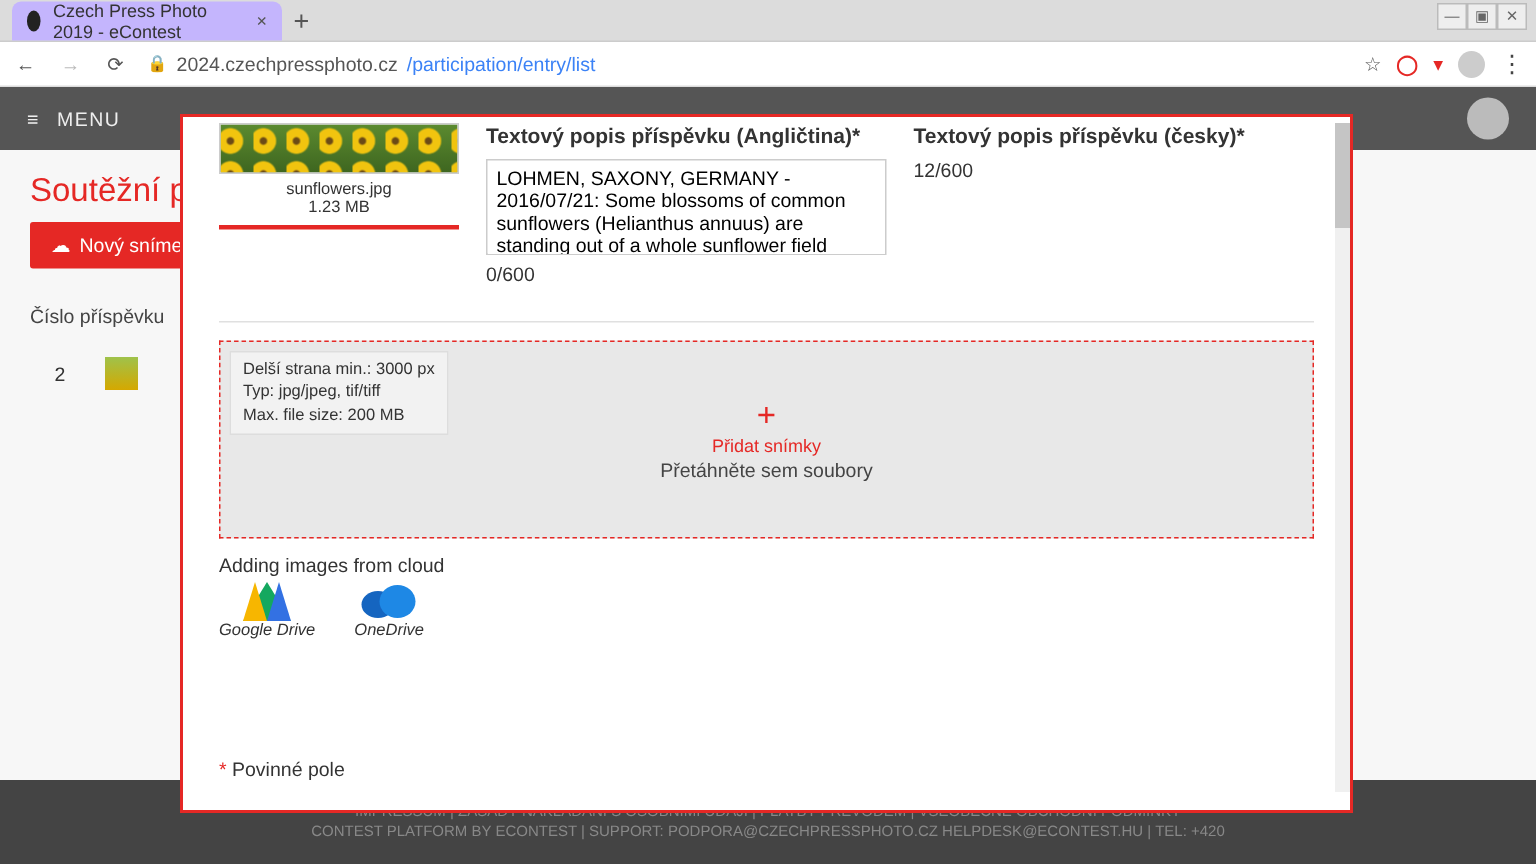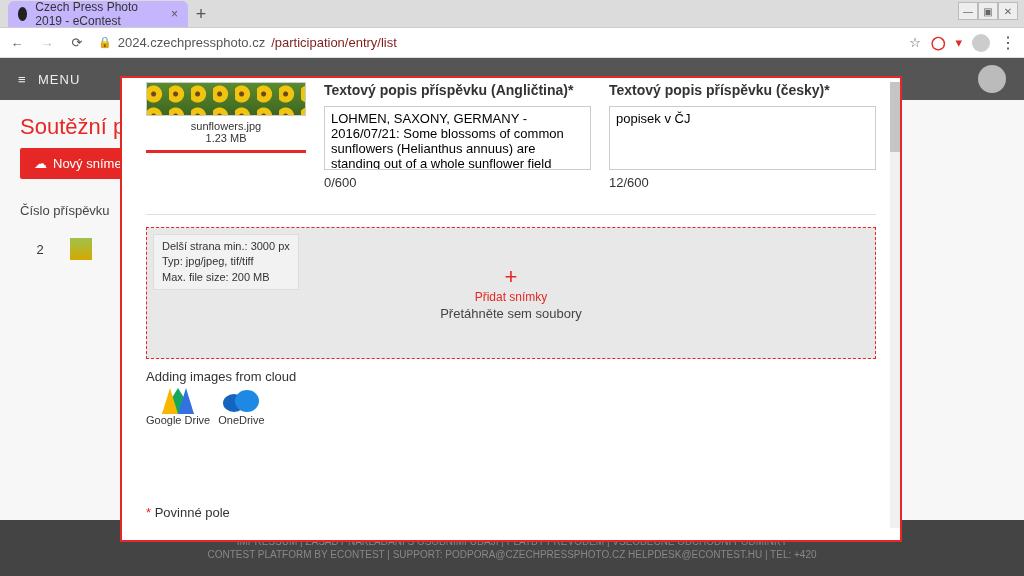--- a/index.html
+++ b/index.html
@@ -64,21 +64,21 @@
 
   hr.sep { border: none; border-top: 1px solid #e0e0e0; margin: 24px 0 12px; }
 
   .dropzone { border: 1px dashed #e52825; background: #e8e8e8; height: 132px; position: relative; display: flex; flex-direction: column; align-items: center; justify-content: center; gap: 2px; }
   .dz-specs { position: absolute; top: 6px; left: 6px; background: #f2f2f2; border: 1px solid #ddd; padding: 4px 8px; font-size: 11px; color: #333; line-height: 1.4; }
   .dz-plus { color: #e52825; font-size: 22px; line-height: 1; }
   .dz-title { color: #e52825; font-size: 12px; }
   .dz-sub { color: #444; font-size: 13px; }
 
   .cloud-label { font-size: 13px; margin-top: 10px; }
-  .cloud-row { display: flex; gap: 8px; margin-top: 4px; }
+  .cloud-row { display: flex; gap: 26px; margin-top: 4px; font-style: italic; }
   .cloud-item { text-align: center; font-size: 11px; }
   .gdrive-icon { width: 0; height: 0; border-left: 16px solid transparent; border-right: 16px solid transparent; border-bottom: 26px solid #14a85f; position: relative; margin: 0 auto; }
   .gdrive-icon::before { content: ""; position: absolute; left: -16px; top: 0; width: 0; height: 0; border-left: 8px solid transparent; border-right: 8px solid transparent; border-bottom: 26px solid #f7b600; transform-origin: bottom; }
   .gdrive-icon::after { content: ""; position: absolute; right: -16px; top: 0; width: 0; height: 0; border-left: 8px solid transparent; border-right: 8px solid transparent; border-bottom: 26px solid #3371e3; }
   .onedrive-icon { width: 36px; height: 24px; margin: 2px auto 0; position: relative; }
   .onedrive-icon::before { content: ""; position: absolute; left: 0; top: 4px; width: 22px; height: 18px; background: #1565c0; border-radius: 50%; }
   .onedrive-icon::after { content: ""; position: absolute; right: 0; top: 0; width: 24px; height: 22px; background: #1e88e5; border-radius: 50%; }
 
   .modal-actions { position: absolute; right: 0; bottom: 30px; display: flex; gap: 8px; align-items: center; }
   .btn-cancel { background: #fff; border: 1px solid #ccc; padding: 8px 14px; font-size: 13px; }
@@ -107,21 +107,21 @@
   <div class="new-tab">+</div>
 </div>
 
 <div class="url-bar">
   <div class="nav-btn">←</div>
   <div class="nav-btn" style="color:#bbb">→</div>
   <div class="nav-btn">⟳</div>
   <div class="url-field">
     <span class="lock">🔒</span>
     <span>2024.czechpressphoto.cz</span>
-      <span style="color:#7f1d1d">/participation/entry/list</span>
+      <span style="color:#3b82f6">/participation/entry/list</span>
   </div>
   <div class="url-actions">
     <span class="star">☆</span>
     <span class="shield">◯</span>
     <span class="down-caret">▾</span>
     <span class="avatar-small"></span>
     <span class="dots">⋮</span>
   </div>
 </div>
 
@@ -166,21 +166,20 @@
       </div>
 
       <div class="field">
         <label>Textový popis příspěvku (Angličtina)*</label>
         <textarea style="">LOHMEN, SAXONY, GERMANY - 2016/07/21: Some blossoms of common sunflowers (Helianthus annuus) are standing out of a whole sunflower field</textarea>
         <div class="counter">0/600</div>
       </div>
 
       <div class="field">
         <label>Textový popis příspěvku (česky)*</label>
-        <textarea style="">popisek v ČJ</textarea>
         <div class="counter">12/600</div>
       </div>
     </div>
 
     <hr class="sep">
 
     <div class="dropzone">
       <div class="dz-specs">
         <div>Delší strana min.:  3000 px</div>
         <div>Typ:  jpg/jpeg, tif/tiff</div>

